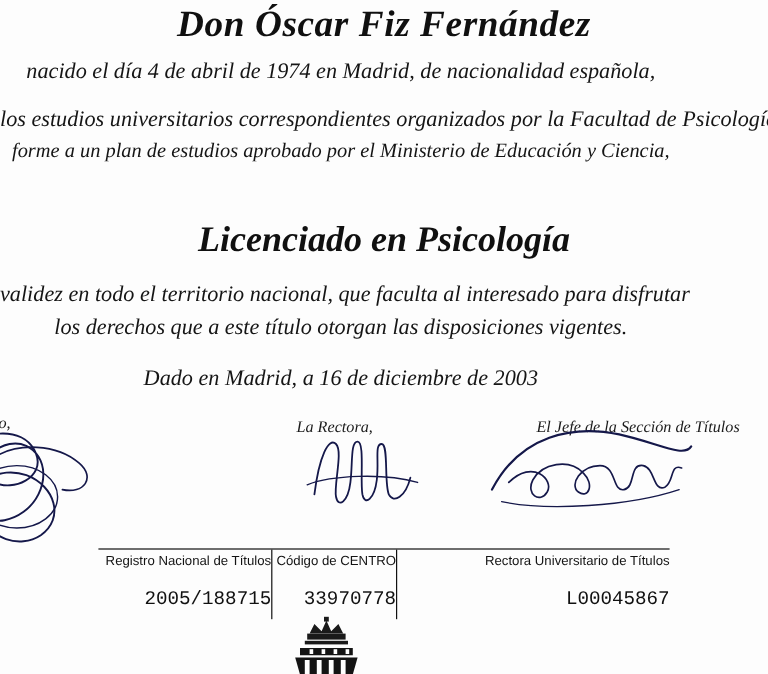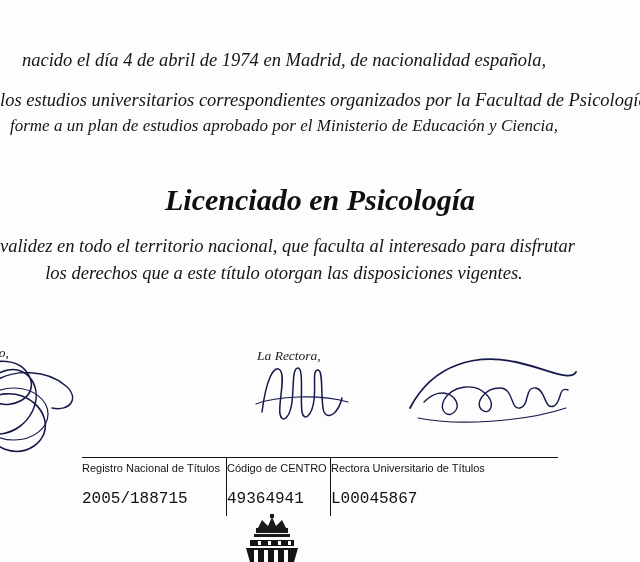--- a/index.html
+++ b/index.html
@@ -66,41 +66,41 @@
 
   
   .sig-caption {
     position: absolute;
     font-style: italic;
     font-size: 13.5px;
     color: #1b1b1b;
     white-space: nowrap;
   }
   .sig-left   { top: 345px; left: -8px; }
-  .sig-mid    { top: 348px; left: 247px; margin-left: 10px; }
+  .sig-mid    { top: 348px; left: 247px; }
   .sig-right  { top: 348px; left: 447px; }
 
   
   .sig-svg { position: absolute; }
   .sig-svg path, .sig-svg ellipse, .sig-svg circle { fill: none; stroke: #15184a; }
 
   
   .registry {
     position: absolute;
     top: 457px;
     left: 82px;
     width: 476px;
     height: 58px;
     display: flex;
     border-top: 1.4px solid #111;
   }
   .reg-cell {
     display: flex;
     flex-direction: column;
-    align-items: flex-start;
+    align-items: flex-end;
     justify-content: flex-start;
     padding-top: 4px;
     box-sizing: border-box;
     position: relative;
   }
   .reg-cell + .reg-cell { border-left: 1.4px solid #111; }
   .reg-c1 { width: 144px; }
   .reg-c2 { width: 104px; }
   .reg-c3 { width: 228px; }
   .reg-head {
@@ -123,32 +123,35 @@
     top: 512px;
     width: 86px;
     height: 50px;
   }
 </style>
 </head>
 <body>
 
 <div class="page">
 
+  <div class="name">Don Óscar Fiz Fernández</div>
 
   <div class="line l-birth">nacido el día 4 de abril de 1974 en Madrid, de nacionalidad española,</div>
   <div class="line l-studies">los estudios universitarios correspondientes organizados por la Facultad de Psicología</div>
   <div class="line l-plan">forme a un plan de estudios aprobado por el Ministerio de Educación y Ciencia,</div>
 
   <div class="degree">Licenciado en Psicología</div>
 
   <div class="line l-rights">los derechos que a este título otorgan las disposiciones vigentes.</div>
   <div class="line l-valid">validez en todo el territorio nacional, que faculta al interesado para disfrutar</div>
+  <div class="line l-dado">Dado en Madrid, a 16 de diciembre de 2003</div>
 
   <div class="sig-caption sig-left">do,</div>
   <div class="sig-caption sig-mid">La Rectora,</div>
+  <div class="sig-caption sig-right">El Jefe de la Sección de Títulos</div>
 
   <svg class="sig-svg" style="left:-30px; top:352px;" width="140" height="110" viewBox="0 0 140 110">
     <path d="M4 20 C24 4, 52 6, 60 26 C68 46, 40 58, 26 50 C12 42, 18 22, 38 18 C58 14, 74 36, 62 60 C50 84, 16 90, 10 70 C4 50, 30 36, 52 44 C76 53, 84 80, 64 94 C46 106, 20 96, 18 78" stroke-width="1.6" stroke-linecap="round"></path>
     <path d="M24 30 C44 16, 78 18, 96 34 C110 46, 100 60, 82 56" stroke-width="1.4" stroke-linecap="round"></path>
     <ellipse cx="44" cy="62" rx="34" ry="26" stroke-width="1.2"></ellipse>
   </svg>
 
   <svg class="sig-svg" style="left:248px; top:358px;" width="110" height="70" viewBox="0 0 110 70">
     <path d="M14 54 C18 22, 26 6, 32 12 C38 18, 30 46, 32 56 C34 66, 42 60, 44 44 C46 28, 44 10, 50 10 C56 10, 52 42, 54 54 C56 64, 64 58, 66 42 C68 26, 64 12, 70 12 C76 12, 72 44, 76 54 C80 62, 90 56, 94 40" stroke-width="1.5" stroke-linecap="round"></path>
     <path d="M8 46 C28 38, 72 36, 100 44" stroke-width="1.2" stroke-linecap="round"></path>
@@ -160,21 +163,21 @@
     <path d="M14 66 C52 74, 120 70, 162 56" stroke-width="1.1" stroke-linecap="round"></path>
   </svg>
 
   <div class="registry">
     <div class="reg-cell reg-c1">
       <div class="reg-head">Registro Nacional de Títulos</div>
       <div class="reg-val">2005/188715</div>
     </div>
     <div class="reg-cell reg-c2">
       <div class="reg-head">Código de CENTRO</div>
-      <div class="reg-val">49364941</div>
+      <div class="reg-val">33970778</div>
     </div>
     <div class="reg-cell reg-c3">
       <div class="reg-head">Rectora Universitario de Títulos</div>
       <div class="reg-val">L00045867</div>
     </div>
   </div>
 
   <svg class="seal" viewBox="0 0 86 50">
     <g fill="#1a1a1a">
       <rect x="34" y="2" width="4" height="4"></rect>

